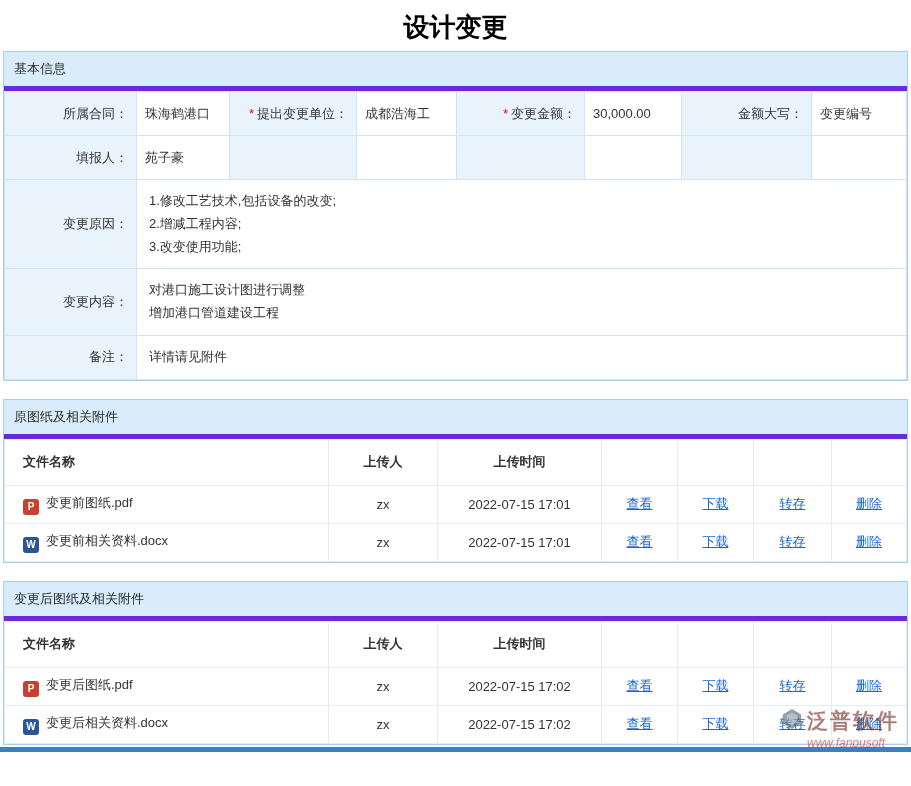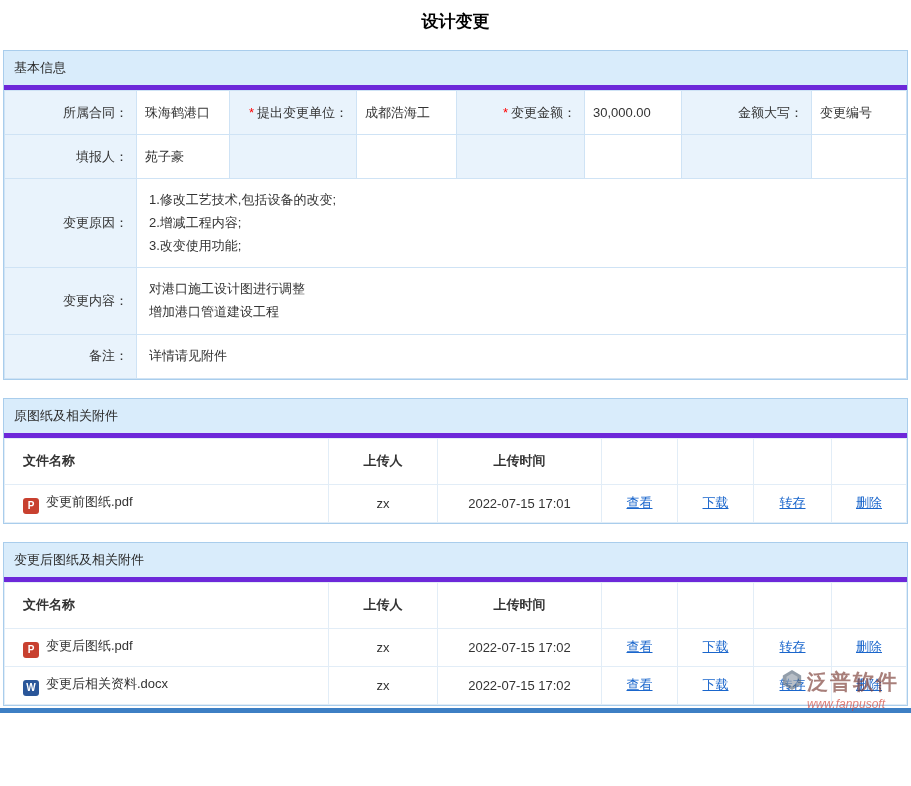--- a/index.html
+++ b/index.html
@@ -6,24 +6,24 @@
   html,body { margin:0; padding:0; background:#fff; }
   body {
     font-family: "Liberation Sans", "DejaVu Sans", sans-serif;
     font-size: 13px;
     color: #333;
     width: 911px;
   }
   .page { width: 911px; position: relative; padding: 0 3px; }
   .page-title {
     text-align: center;
-    font-size: 17px;
+    font-size: 26px;
     font-weight: bold;
     color: #000;
-    margin: 10px 0 17px 0;
+    margin: 10px 0 6px 0;
   }
   .panel {
     border: 1px solid #a9cdec;
     margin-bottom: 18px;
     background: #fff;
   }
   .panel-header {
     background: #d9ecfb;
     padding: 8px 10px;
     border-bottom: 5px solid #6d28d9;
@@ -204,20 +204,29 @@
       </tr>
       <tr class="file-row">
         <td class="name-cell"><span class="file-icon pdf">P</span><span>变更前图纸.pdf</span></td>
         <td class="center">zx</td>
         <td class="center">2022-07-15 17:01</td>
         <td class="center"><a class="file-link">查看</a></td>
         <td class="center"><a class="file-link">下载</a></td>
         <td class="center"><a class="file-link">转存</a></td>
         <td class="center"><a class="file-link">删除</a></td>
       </tr>
+      <tr class="file-row">
+        <td class="name-cell"><span class="file-icon word">W</span><span>变更前相关资料.docx</span></td>
+        <td class="center">zx</td>
+        <td class="center">2022-07-15 17:01</td>
+        <td class="center"><a class="file-link">查看</a></td>
+        <td class="center"><a class="file-link">下载</a></td>
+        <td class="center"><a class="file-link">转存</a></td>
+        <td class="center"><a class="file-link">删除</a></td>
+      </tr>
     </tbody>
       </table>
   </div>
 
   <div class="panel" style="margin-bottom:2px;">
     <div class="panel-header">变更后图纸及相关附件</div>
     <table class="att-table">
       <colgroup>
         <col style="width:324px">
           <col style="width:109px">

